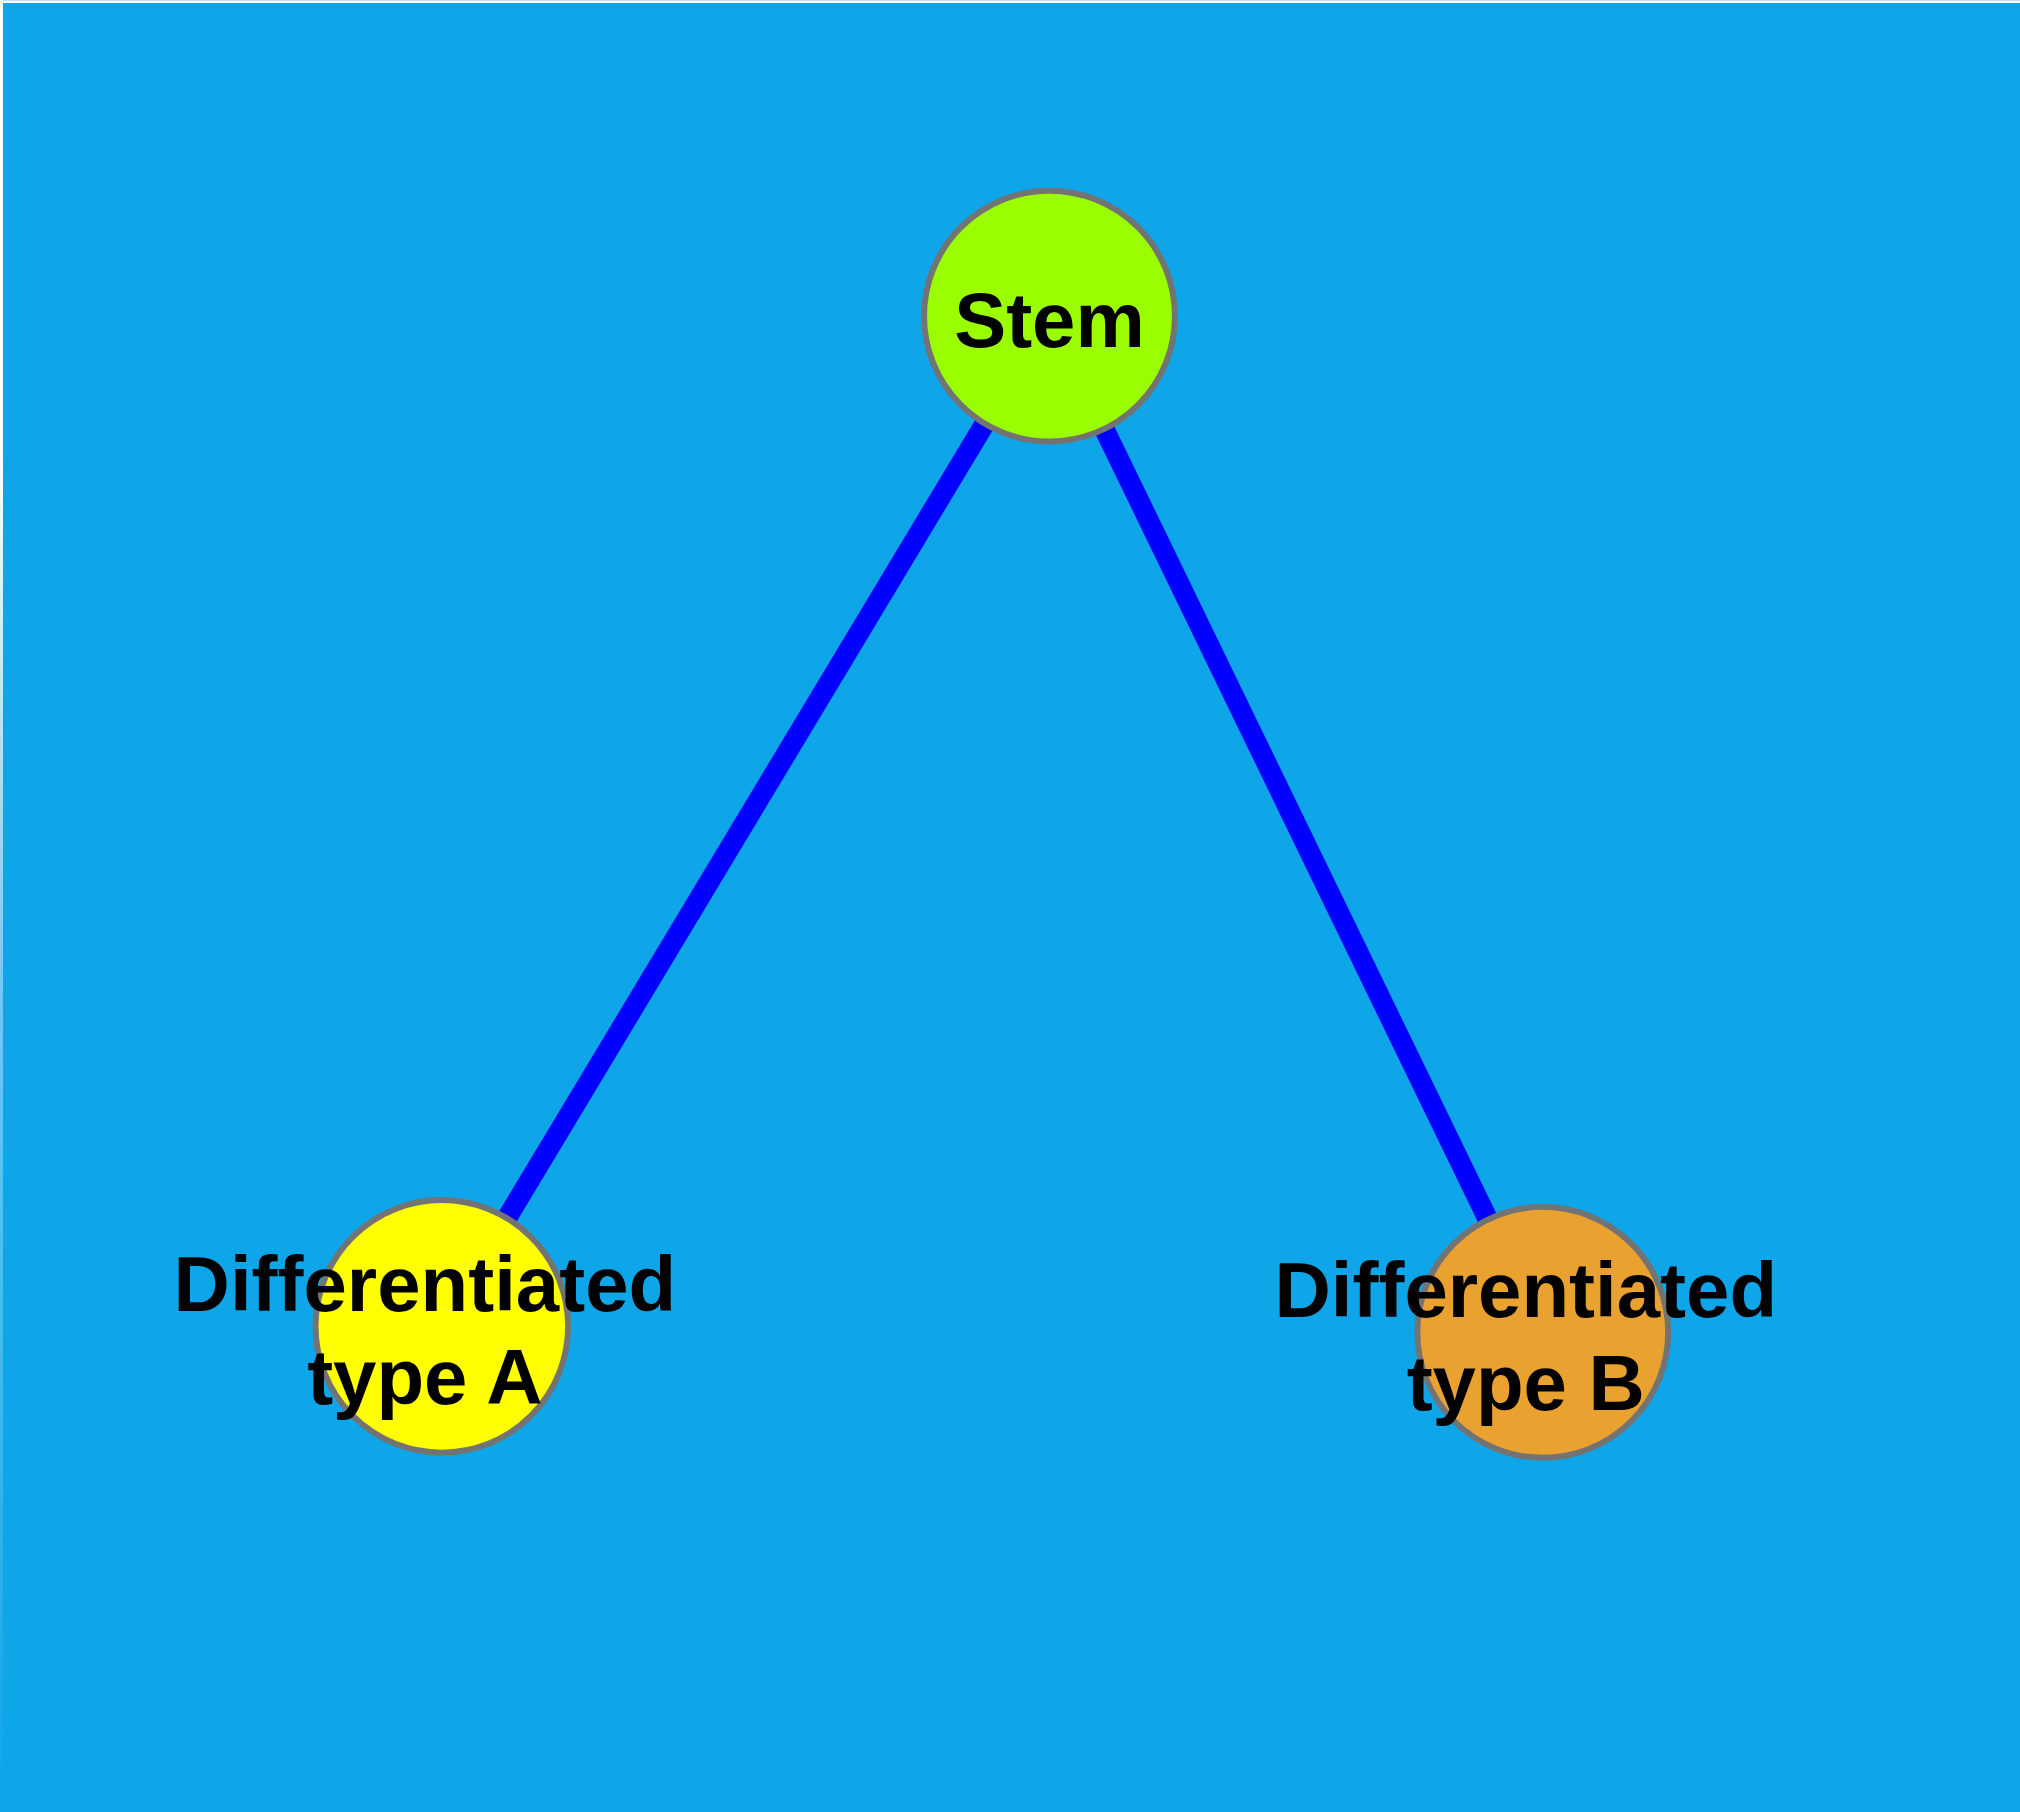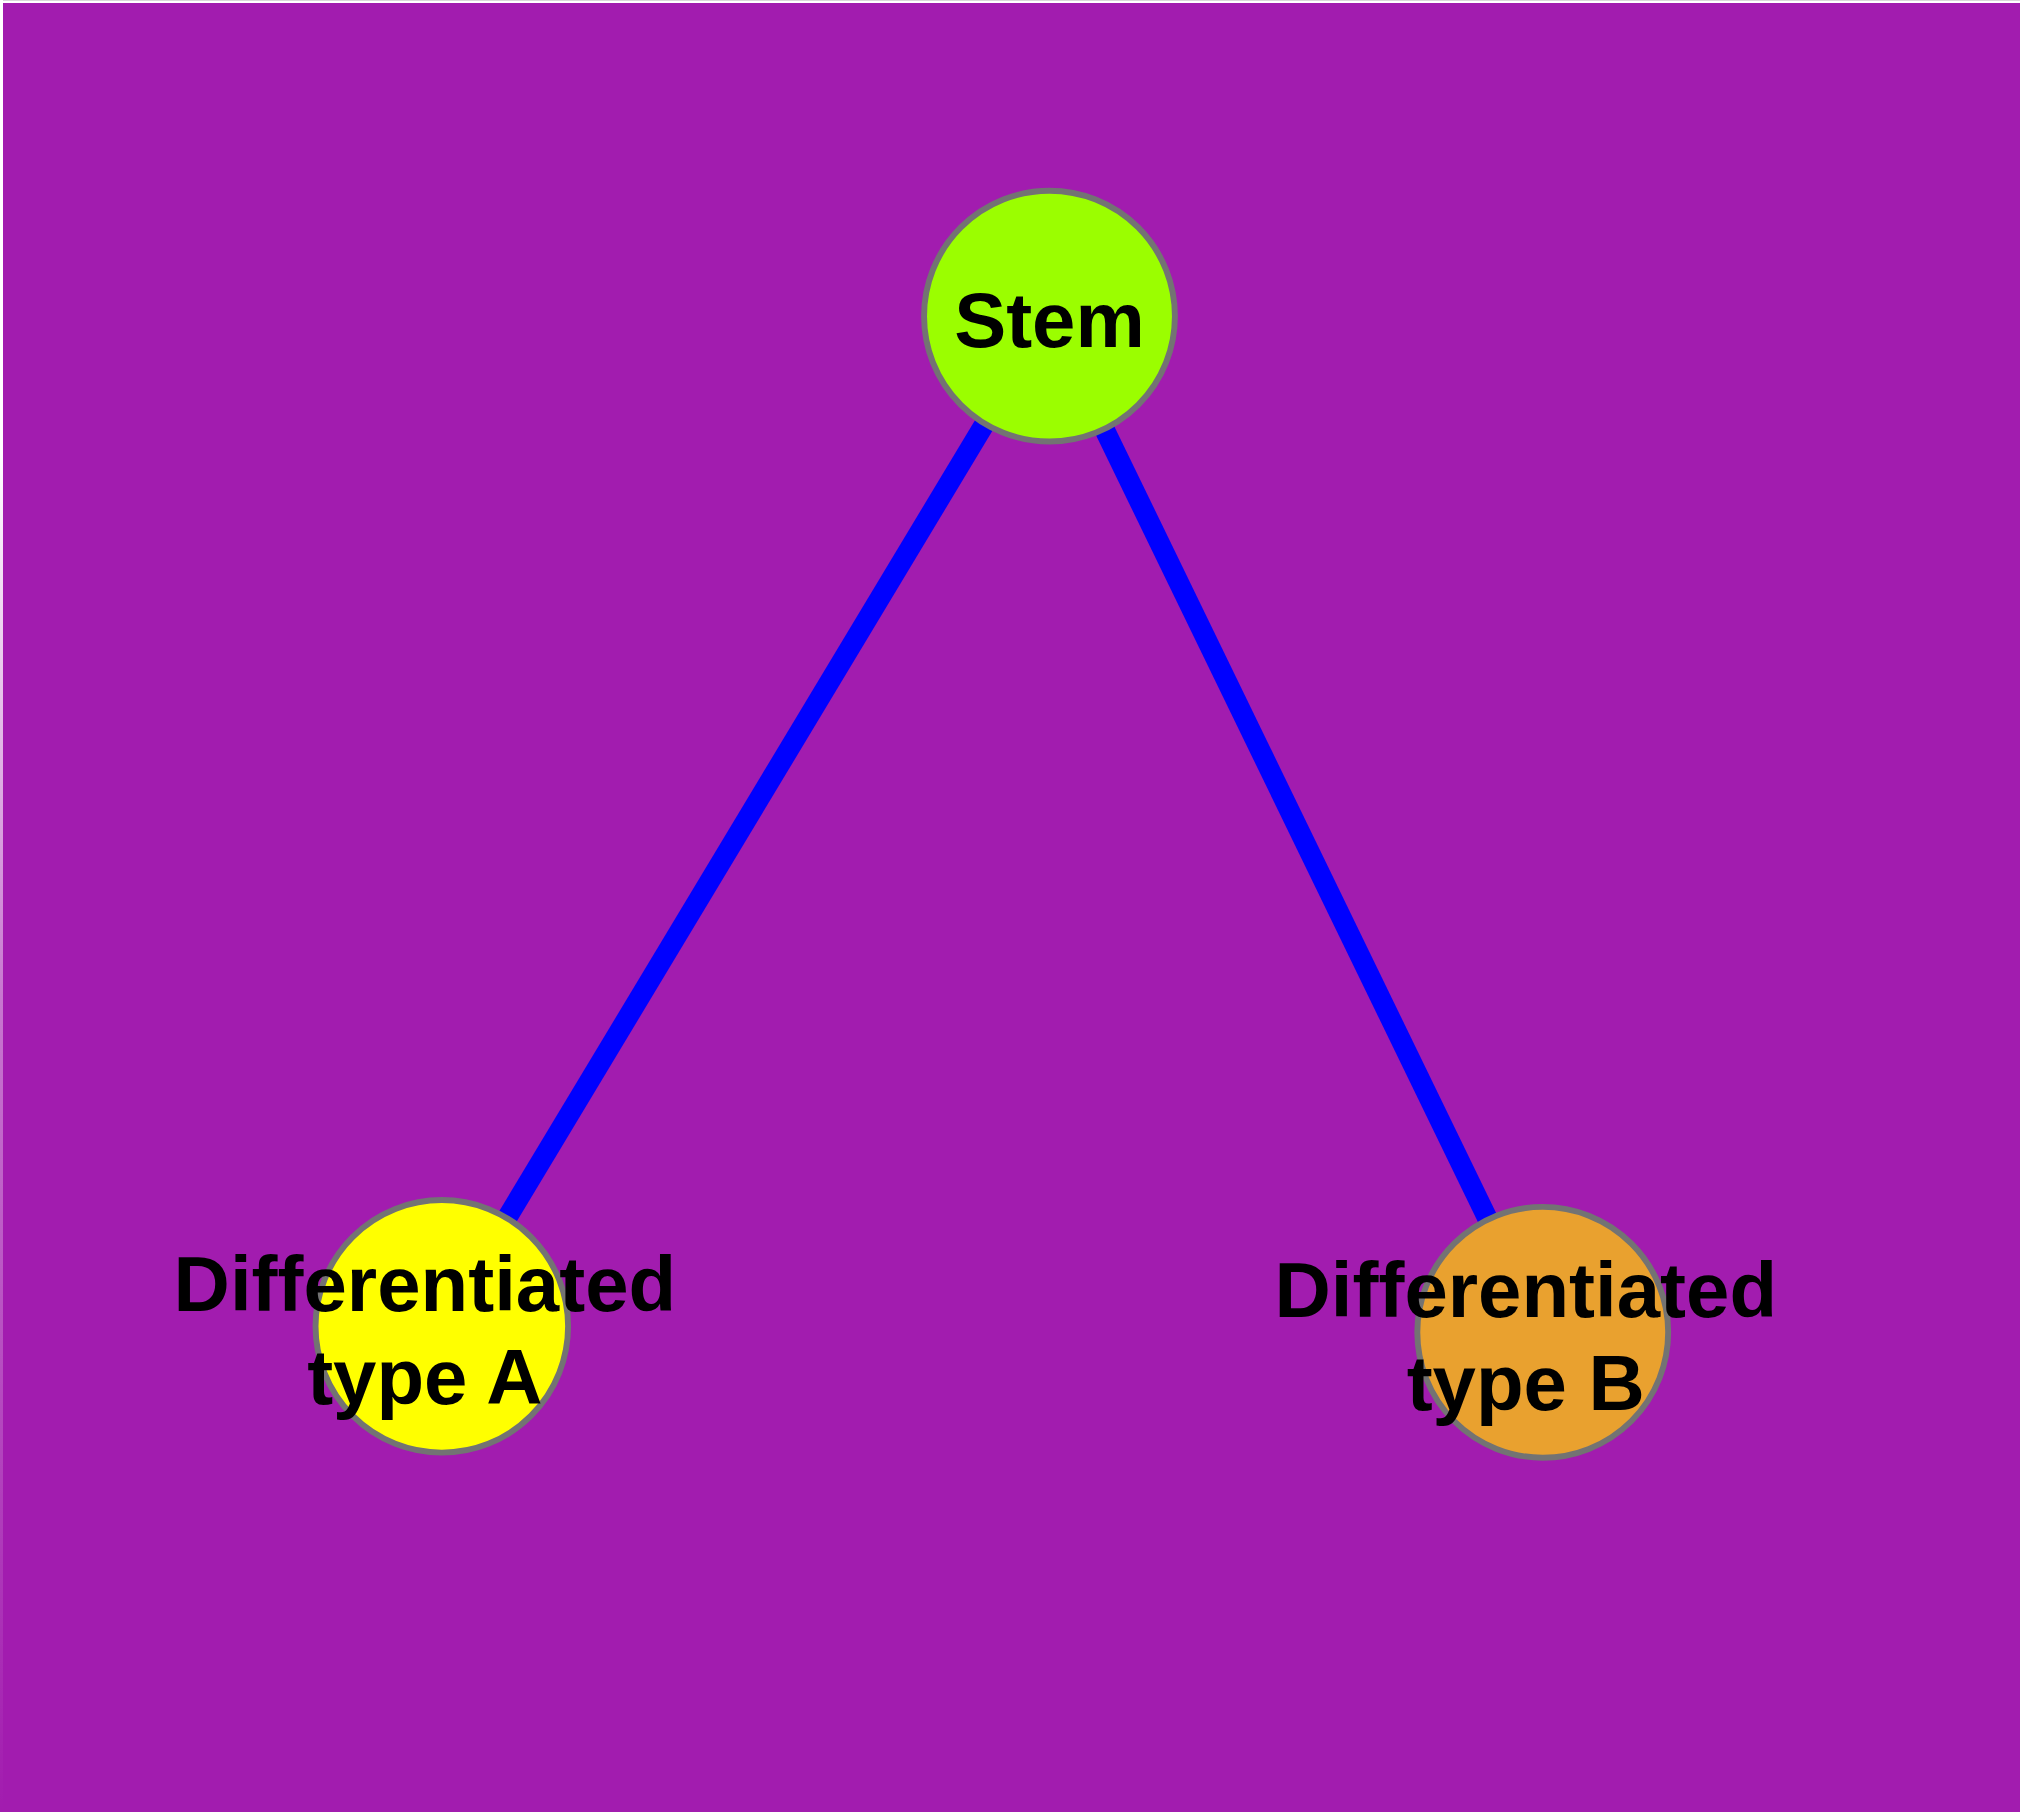--- a/index.html
+++ b/index.html
@@ -4,21 +4,21 @@
 <style>
   html, body {
     margin: 0;
     padding: 0;
     background: #CACAFA;
   }
   .canvas {
     position: relative;
     width: 2021px;
     height: 1812px;
-    background: #a21caf;
+    background: #0ea5e9;
     overflow: hidden;
     font-family: "Liberation Sans", sans-serif;
   }
   .edge-strip-top {
     position: absolute;
     top: 0; left: 0; right: 0;
     height: 3.4px;
     background: #ffffff;
     border-top: 0.8px solid #d9d9d9;
     box-sizing: border-box;

